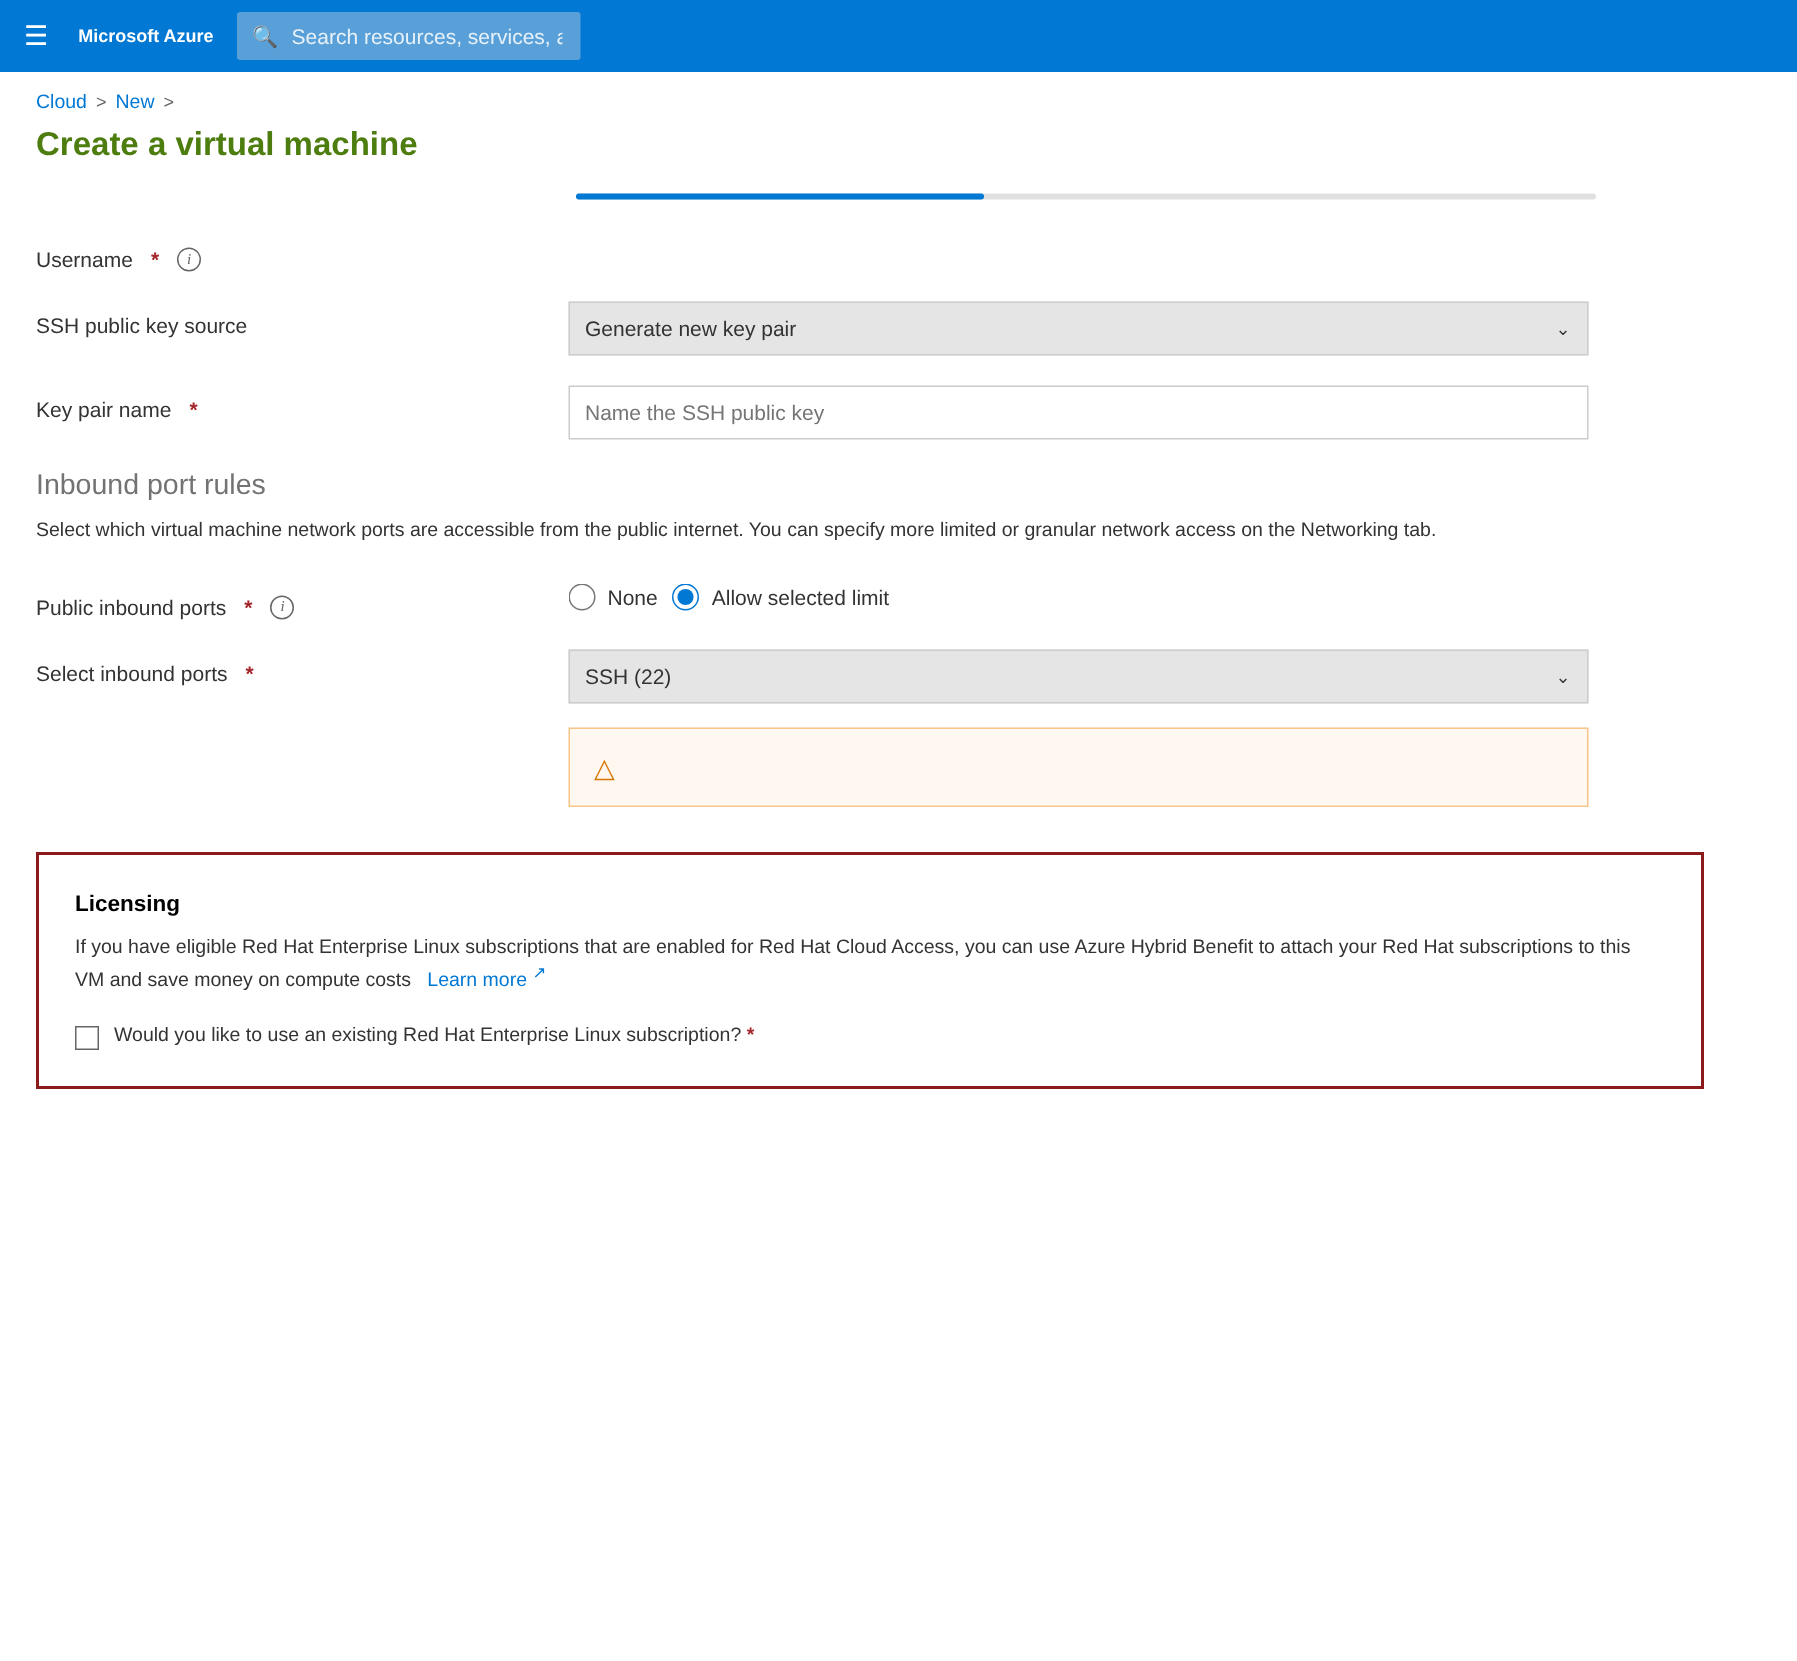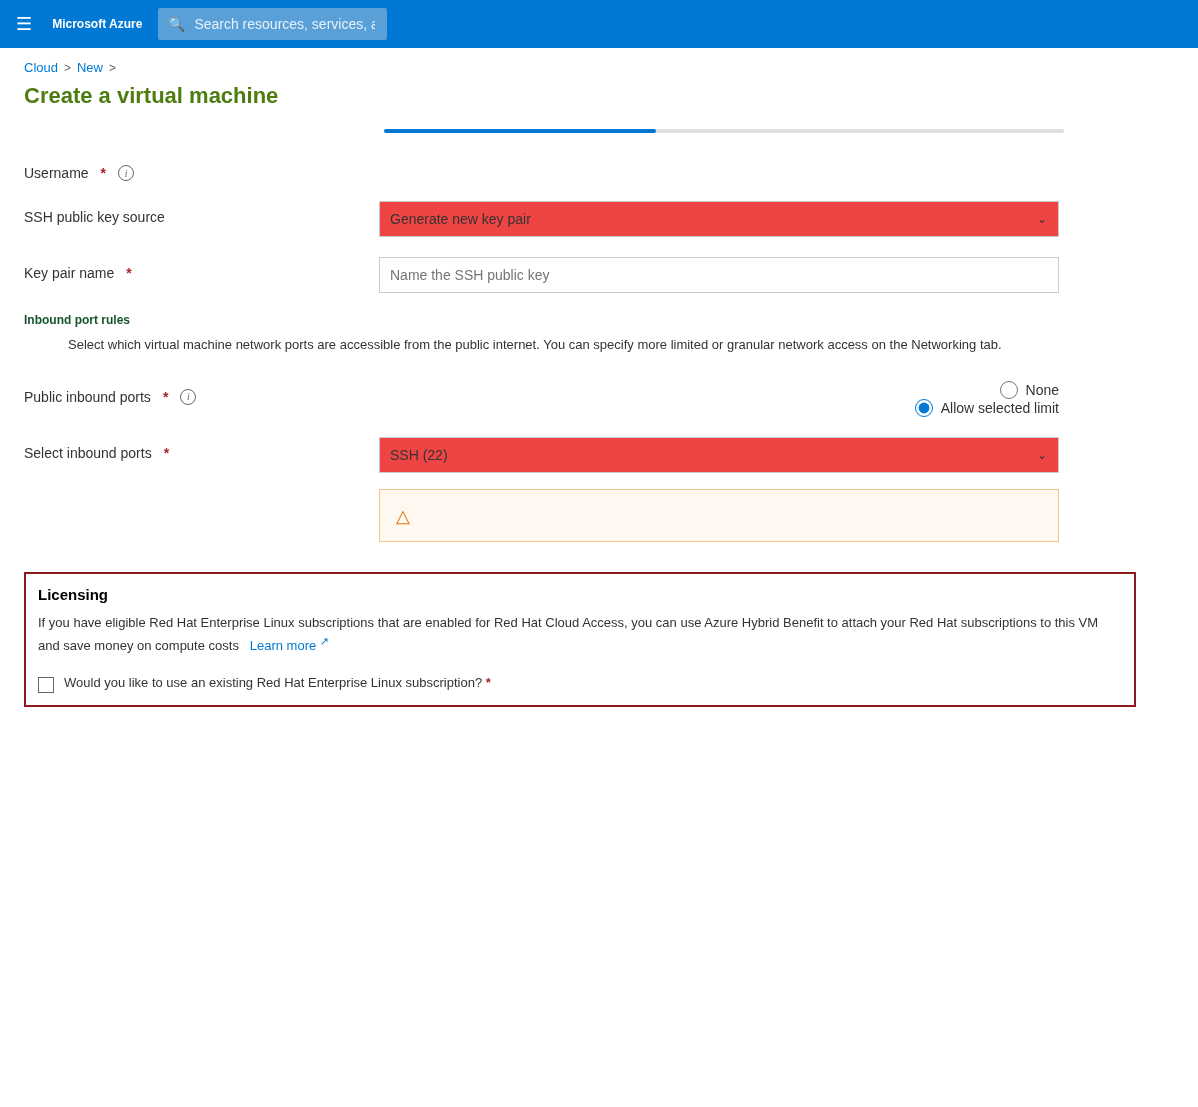--- a/index.html
+++ b/index.html
@@ -158,58 +158,57 @@
     }
 
     
     .form-select {
       width: 100%;
       height: 36px;
       border: 1px solid #ccc;
       padding: 0 36px 0 10px;
       font-size: 14px;
       color: #333;
-      background: #ef4444;
+      background: #e5e5e5;
       appearance: none;
       cursor: pointer;
       outline: none;
     }
     .select-wrapper {
       position: relative;
     }
     .chevron-icon {
       position: absolute;
       right: 12px;
       top: 50%;
       transform: translateY(-50%);
       pointer-events: none;
       color: #333;
       font-size: 12px;
     }
 
     
     .section-heading {
-      font-size: 12px;
-      font-weight: 700;
-      color: #14532d;
+      font-size: 19px;
+      font-weight: 400;
+      color: #737373;
       margin-bottom: 8px;
     }
     .section-desc {
       font-size: 13px;
       color: #333;
       margin-bottom: 16px;
       line-height: 1.5;
-      margin-left: 44px;
     }
 
     
     .radio-group {
       display: flex;
-      flex-direction: column;
-      align-items: flex-end;
+      flex-direction: row;
+      gap: 10px;
     }
     .radio-option {
       display: flex;
       align-items: center;
       gap: 8px;
       cursor: pointer;
     }
     .radio-input {
       width: 18px;
       height: 18px;
@@ -239,21 +238,21 @@
     .warning-text {
       font-size: 13px;
       color: #333;
       line-height: 1.5;
     }
     .warning-text strong { font-weight: 600; }
 
     
     .licensing-box {
       border: 2px solid #8b1a1a;
-      padding: 12px;
+      padding: 24px;
       margin-top: 30px;
     }
     .licensing-heading {
       font-size: 15px;
       font-weight: 700;
       color: #000;
       margin-bottom: 10px;
     }
     .licensing-desc {
       font-size: 13px;

